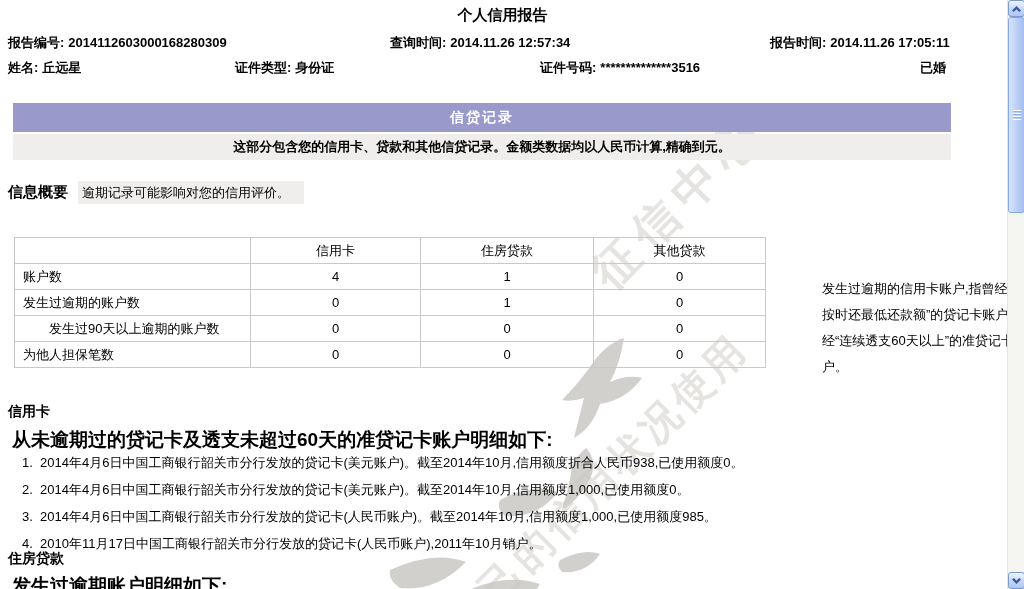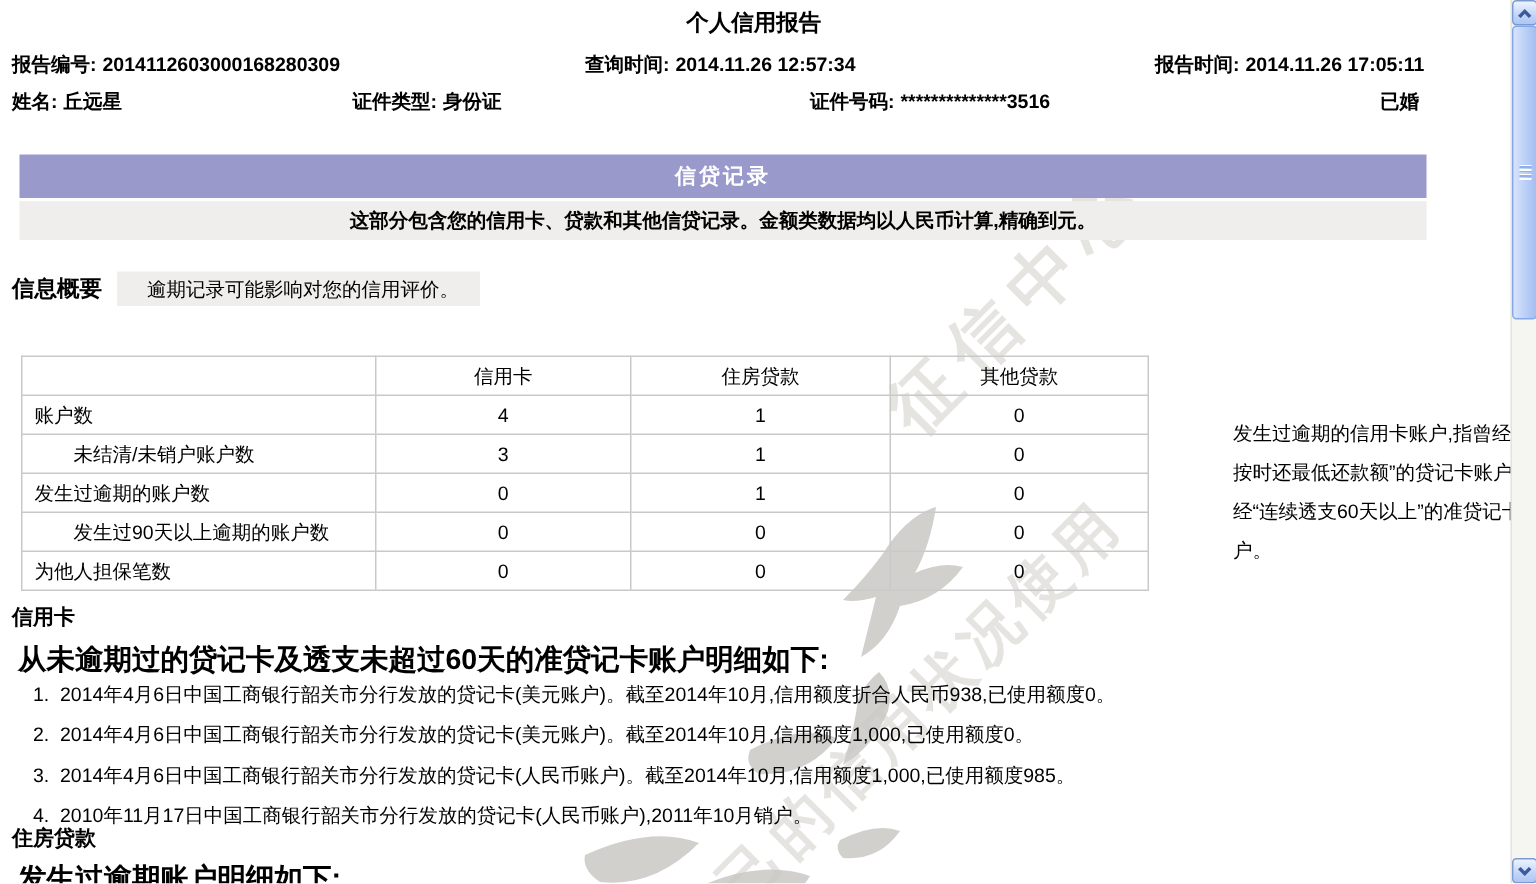--- a/index.html
+++ b/index.html
@@ -30,21 +30,21 @@
   .r1{top:34px;} .r2{top:59px;}
 
   .banner{position:absolute;left:13px;width:938px;text-align:center;}
   .banner-purple{top:103px;height:29px;line-height:29px;background:var(--banner-purple);
     color:#fff;font-size:14px;font-weight:bold;letter-spacing:2px;}
   .banner-gray{top:134px;height:26px;line-height:26px;background:var(--band-gray);
     font-size:13px;font-weight:bold;}
 
   .summary-row{position:absolute;top:183px;left:8px;font-size:13px;}
   .summary-heading{font-size:15px;font-weight:bold;vertical-align:middle;}
-  .summary-notice{background:var(--band-gray);padding:4px 14px 4px 20px;margin-left:10px;vertical-align:middle;}
+  .summary-notice{background:var(--band-gray);padding:4px 14px 4px 4px;margin-left:10px;vertical-align:middle;}
 
   table.summary{position:absolute;left:14px;top:237px;border-collapse:collapse;
     table-layout:fixed;font-size:13px;background:transparent;}
   table.summary td,table.summary th{border:1px solid var(--table-border);height:26px;
     padding:0;font-weight:normal;background:transparent;}
   table.summary .c0{width:236px;text-align:left;padding-left:8px;}
   table.summary .c0.indent{padding-left:34px;}
   table.summary .cv{text-align:center;}
   table.summary .c1{width:170px;} table.summary .c2{width:173px;} table.summary .c3{width:172px;}
 
@@ -117,26 +117,20 @@
         <th class="cv c2">住房贷款</th>
         <th class="cv c3">其他贷款</th>
       </tr>
       <tr>
         <td class="c0">账户数</td>
         <td class="cv c1">4</td>
         <td class="cv c2">1</td>
         <td class="cv c3">0</td>
       </tr>
       <tr>
-        <td class="c0 indent">未结清/未销户账户数</td>
-        <td class="cv c1">3</td>
-        <td class="cv c2">1</td>
-        <td class="cv c3">0</td>
-      </tr>
-      <tr>
         <td class="c0">发生过逾期的账户数</td>
         <td class="cv c1">0</td>
         <td class="cv c2">1</td>
         <td class="cv c3">0</td>
       </tr>
       <tr>
         <td class="c0 indent">发生过90天以上逾期的账户数</td>
         <td class="cv c1">0</td>
         <td class="cv c2">0</td>
         <td class="cv c3">0</td>

